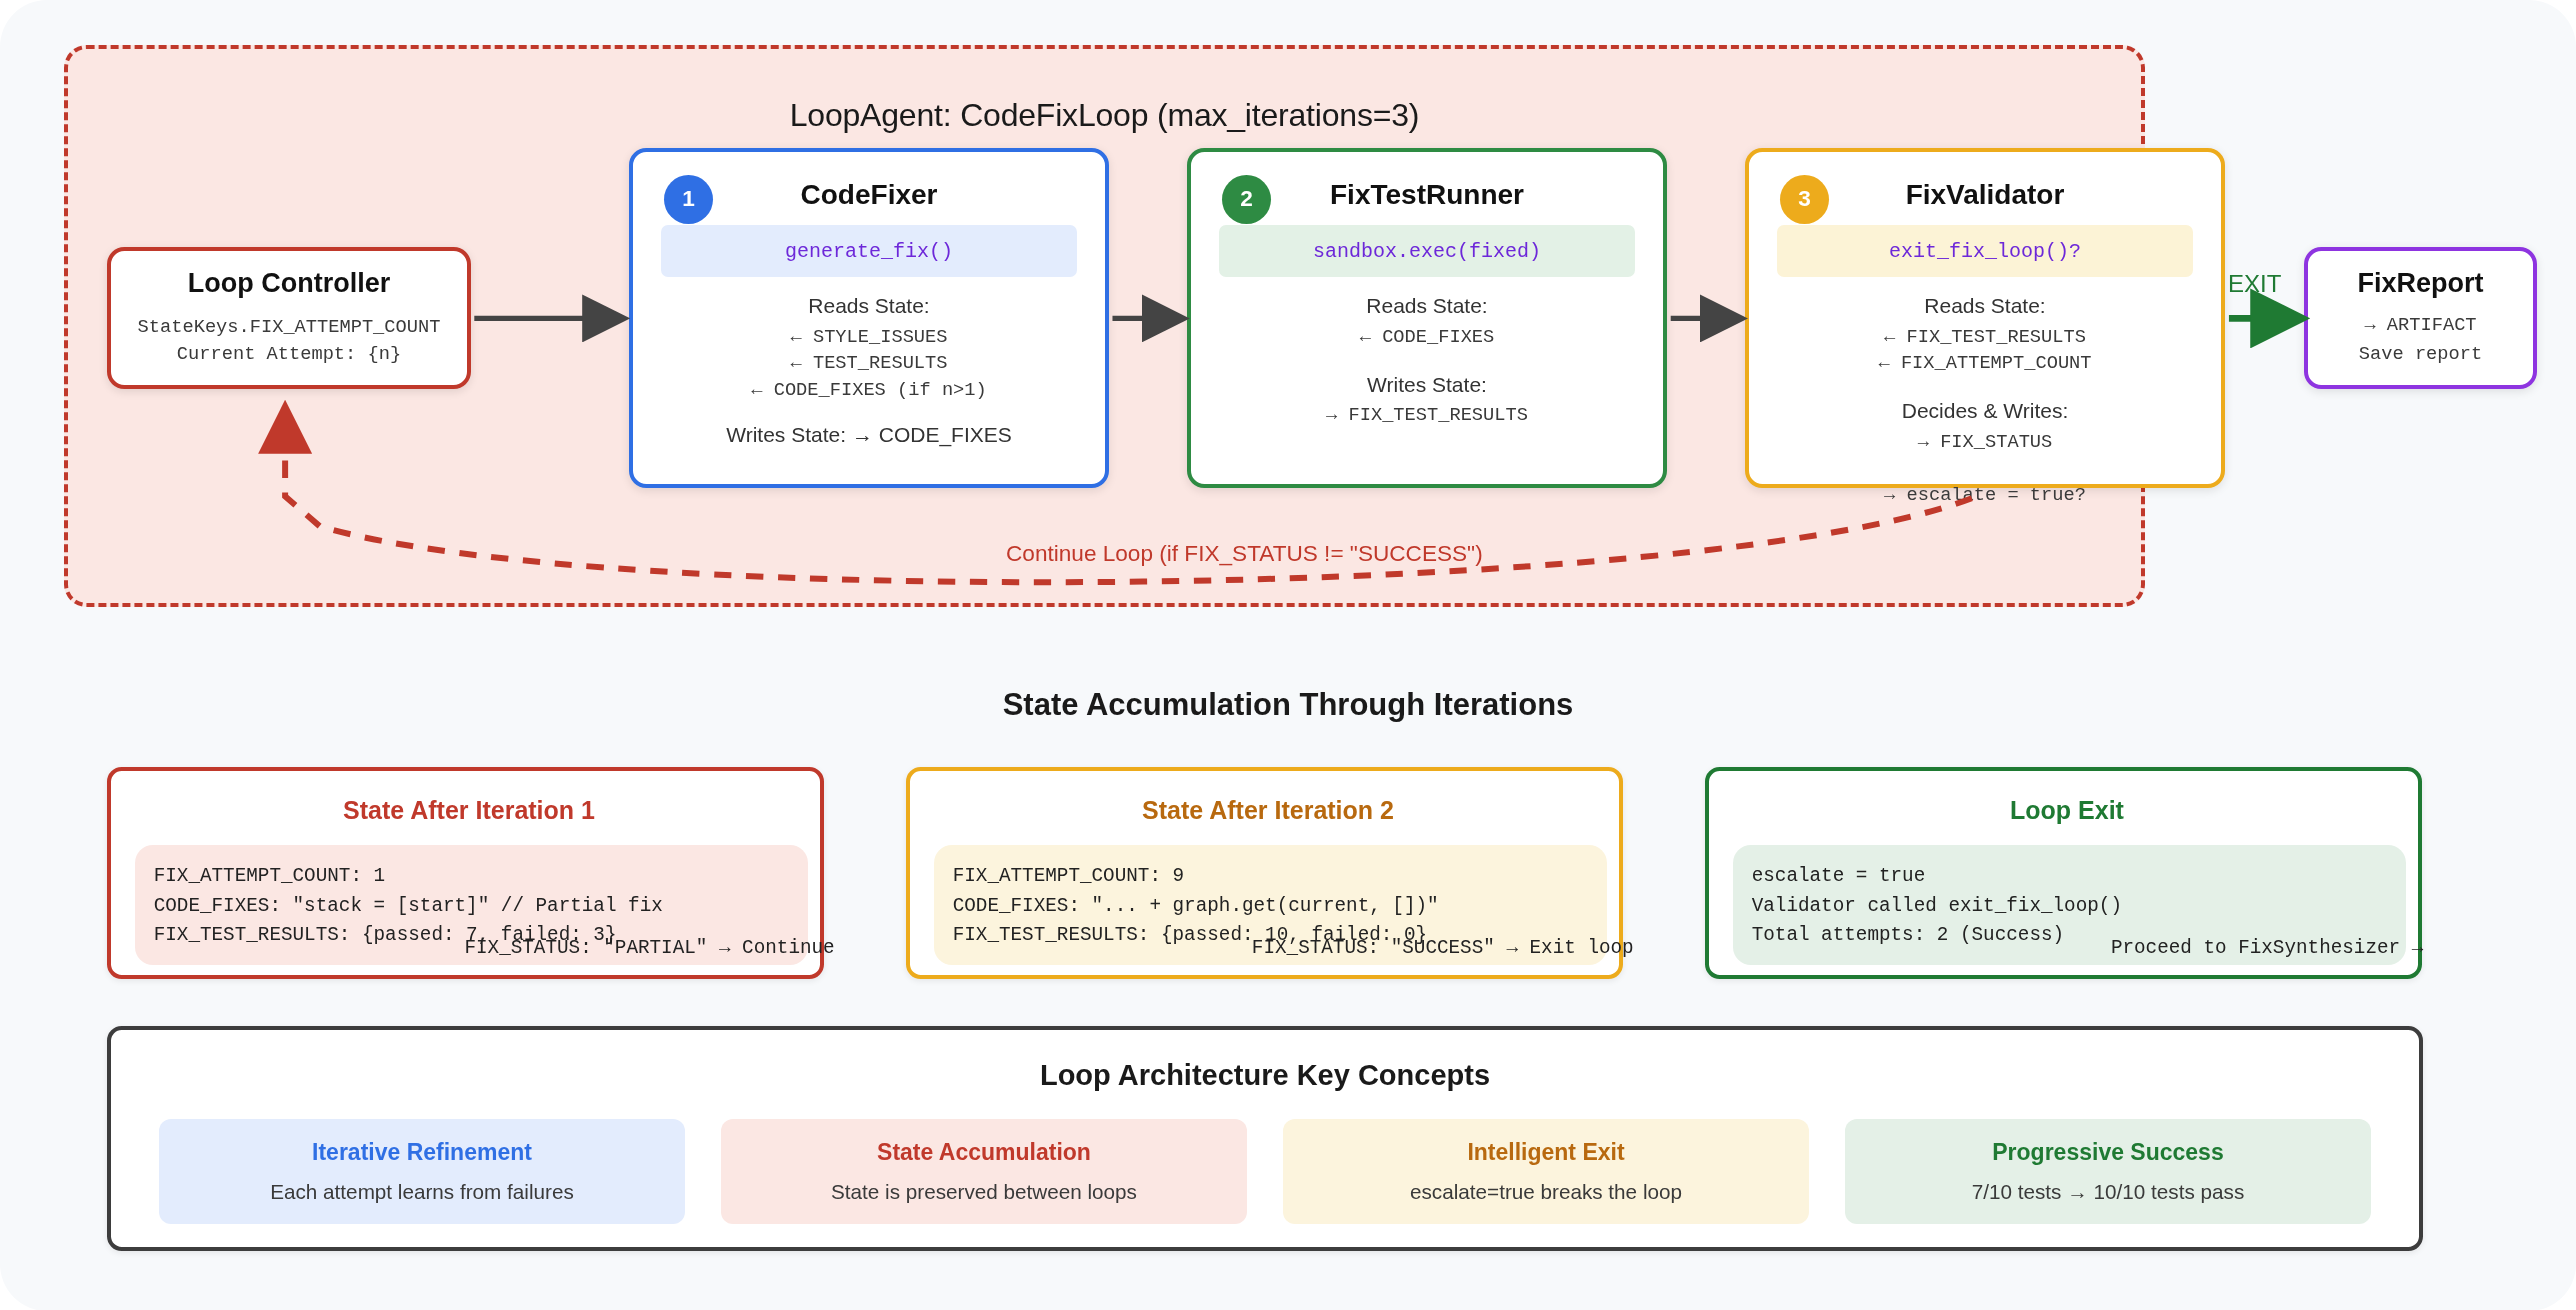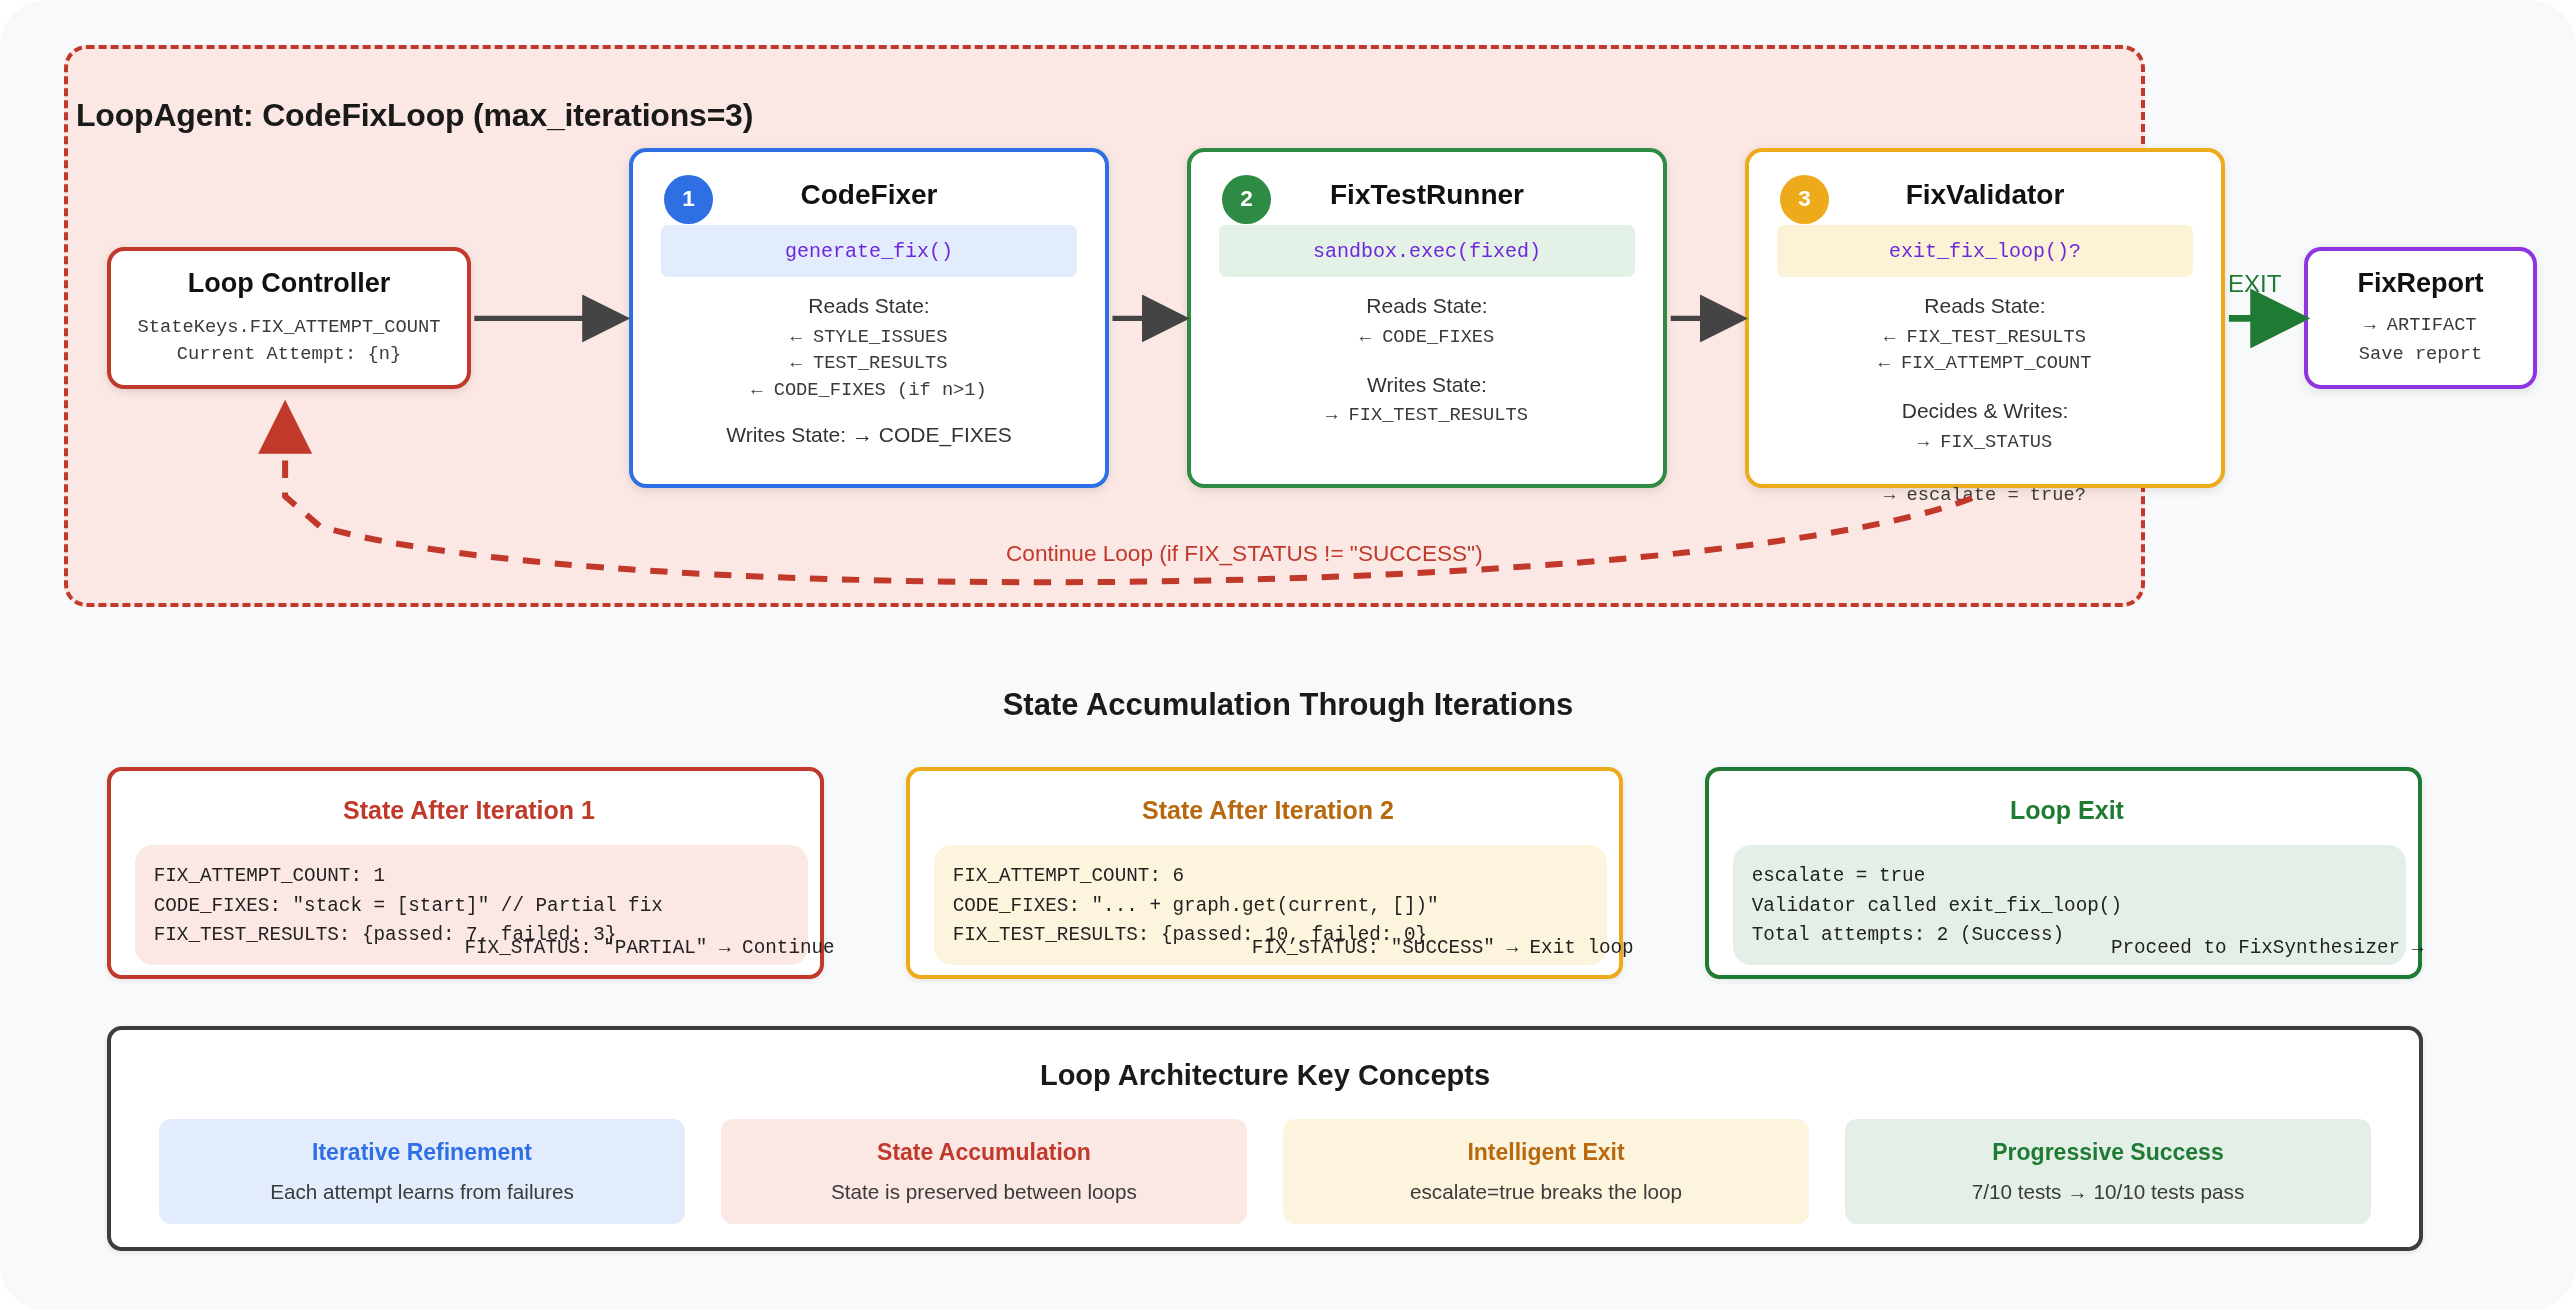--- a/index.html
+++ b/index.html
@@ -30,25 +30,25 @@
     top: 45px;
     width: 2081px;
     height: 562px;
     background: #fbe7e3;
     border: 4.7px dashed #c0392b;
     border-radius: 22.6px;
     box-sizing: border-box;
   }
   .loop-title {
     position: absolute;
-    left: 8px; top: 48px;
+    left: 0; top: 48px;
     width: 100%;
-    text-align: left;
+    text-align: center;
     font-size: 32px;
-    font-weight: bold;
+    font-weight: normal;
     color: #1a1a1a;
     letter-spacing: -0.2px;
   }
 
   
   .loop-controller {
     position: absolute;
     left: 107px;
     top: 247px;
     width: 364px;
@@ -443,21 +443,21 @@
       <div class="sc-line">FIX_ATTEMPT_COUNT: 1</div>
       <div class="sc-line">CODE_FIXES: "stack = [start]" // Partial fix</div>
       <div class="sc-line">FIX_TEST_RESULTS: {passed: 7, failed: 3}</div>
     </div>
     <div class="sc-footer">FIX_STATUS: "PARTIAL" → Continue</div>
   </div>
 
   <div class="state-card sc-2">
     <div class="sc-title">State After Iteration 2</div>
     <div class="sc-box">
-      <div class="sc-line">FIX_ATTEMPT_COUNT: 6</div>
+      <div class="sc-line">FIX_ATTEMPT_COUNT: 9</div>
       <div class="sc-line">CODE_FIXES: "... + graph.get(current, [])"</div>
       <div class="sc-line">FIX_TEST_RESULTS: {passed: 10, failed: 0}</div>
     </div>
     <div class="sc-footer">FIX_STATUS: "SUCCESS" → Exit loop</div>
   </div>
 
   <div class="state-card sc-3">
     <div class="sc-title">Loop Exit</div>
     <div class="sc-box">
       <div class="sc-line">escalate = true</div>

